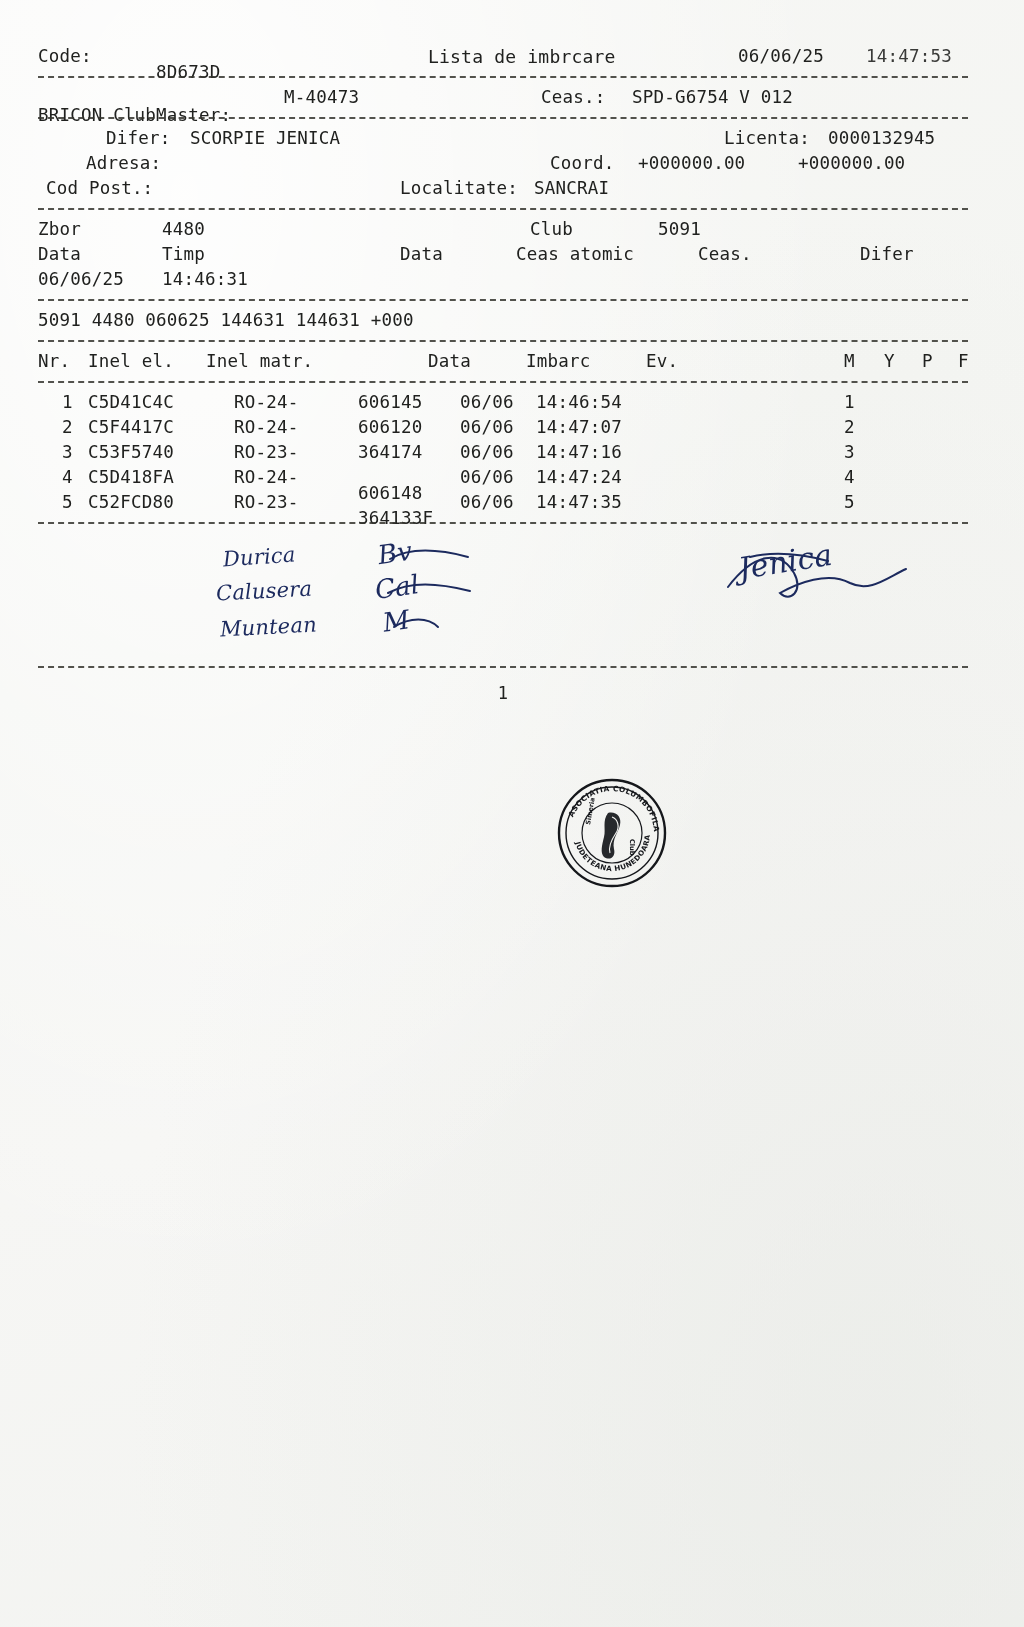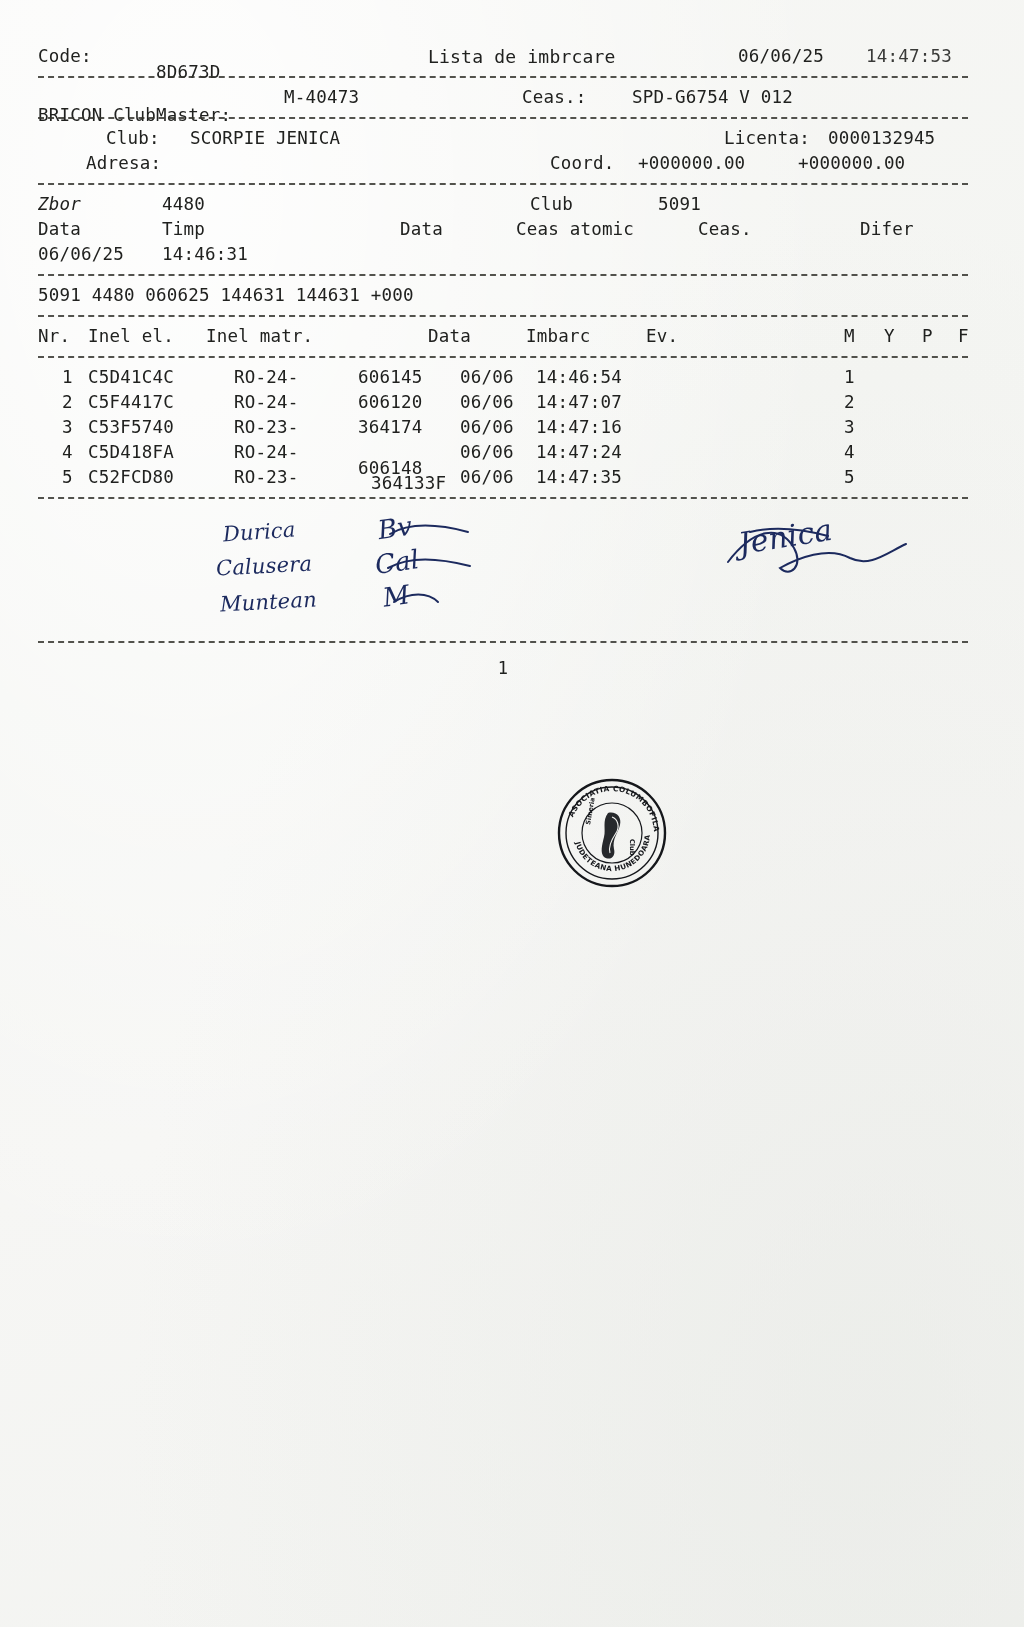--- a/index.html
+++ b/index.html
@@ -85,44 +85,50 @@
       <span class="abs mono hdr-title" style="left:390px; top:0;">Lista de imbrcare</span>
       <span class="abs mono" style="left:700px; top:0;">06/06/25</span>
       <span class="abs mono fade" style="left:828px; top:0;">14:47:53</span>
     </div>
 
     <div class="sep"></div>
 
     <div class="row">
       <span class="abs mono" style="left:0; top:0;margin-top:18px;">BRICON ClubMaster:</span>
       <span class="abs mono" style="left:246px; top:0;">M-40473</span>
-      <span class="abs mono" style="left:484px; top:0;text-align:center;">Ceas.:</span>
+      <span class="abs mono" style="left:503px; top:0;text-align:center;">Ceas.:</span>
       <span class="abs mono" style="left:594px; top:0;">SPD-G6754 V 012</span>
     </div>
 
     <div class="sep"></div>
 
     <div class="row">
-      <span class="abs mono" style="left:68px; top:0;">Club:</span>
+      <span class="abs mono" style="left:68px; top:0;">Difer:</span>
       <span class="abs mono" style="left:152px; top:0;">SCORPIE JENICA</span>
       <span class="abs mono" style="left:686px; top:0;">Licenta:</span>
       <span class="abs mono" style="left:790px; top:0;">0000132945</span>
     </div>
     <div class="row">
       <span class="abs mono" style="left:48px; top:0;">Adresa:</span>
       <span class="abs mono" style="left:152px; top:0;"></span>
       <span class="abs mono" style="left:512px; top:0;">Coord.</span>
       <span class="abs mono" style="left:600px; top:0;">+000000.00</span>
       <span class="abs mono" style="left:760px; top:0;">+000000.00</span>
     </div>
-
-    <div class="sep"></div>
-
-    <div class="row">
-      <span class="abs mono" style="left:0; top:0;font-style:italic;">Zbor</span>
+    <div class="row">
+      <span class="abs mono" style="left:8px; top:0;">Cod Post.:</span>
+      <span class="abs mono" style="left:152px; top:0;"></span>
+      <span class="abs mono" style="left:362px; top:0;">Localitate:</span>
+      <span class="abs mono" style="left:496px; top:0;">SANCRAI</span>
+    </div>
+
+    <div class="sep"></div>
+
+    <div class="row">
+      <span class="abs mono" style="left:0; top:0;">Zbor</span>
       <span class="abs mono" style="left:124px; top:0;">4480</span>
       <span class="abs mono" style="left:492px; top:0;">Club</span>
       <span class="abs mono" style="left:620px; top:0;">5091</span>
     </div>
     <div class="row">
       <span class="abs mono" style="left:0; top:0;">Data</span>
       <span class="abs mono" style="left:124px; top:0;">Timp</span>
       <span class="abs mono" style="left:362px; top:0;">Data</span>
       <span class="abs mono" style="left:478px; top:0;">Ceas atomic</span>
       <span class="abs mono" style="left:660px; top:0;">Ceas.</span>
@@ -194,21 +200,21 @@
         <span class="abs mono" style="left:320px; top:0;margin-top:16px;">606148</span>
         <span class="abs mono" style="left:422px; top:0;">06/06</span>
         <span class="abs mono" style="left:498px; top:0;">14:47:24</span>
         <span class="abs mono" style="left:620px; top:0;"></span>
         <span class="abs mono" style="left:806px; top:0;">4</span>
       </div>
       <div class="row">
         <span class="abs mono" style="left:24px; top:0;">5</span>
         <span class="abs mono" style="left:50px; top:0;">C52FCD80</span>
         <span class="abs mono" style="left:196px; top:0;">RO-23-</span>
-        <span class="abs mono" style="left:320px; top:6px;margin-left:13px;">364133F</span>
+        <span class="abs mono" style="left:320px; top:16px;">364133F</span>
         <span class="abs mono" style="left:422px; top:0;">06/06</span>
         <span class="abs mono" style="left:498px; top:0;">14:47:35</span>
         <span class="abs mono" style="left:620px; top:0;"></span>
         <span class="abs mono" style="left:806px; top:0;">5</span>
       </div>
     </div>
 
     <div class="sep"></div>
 
 

